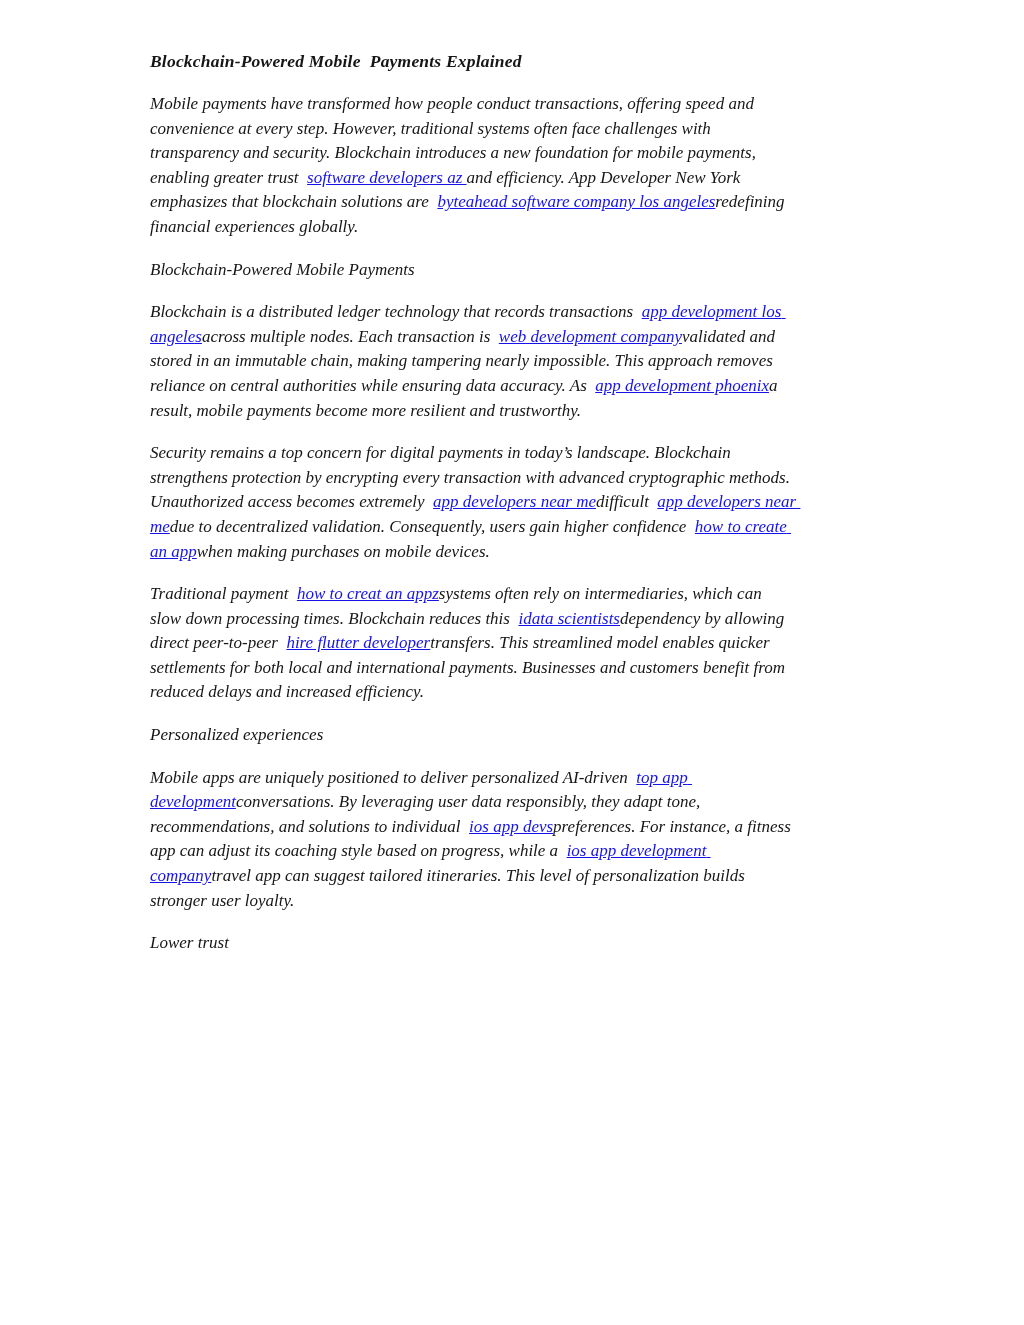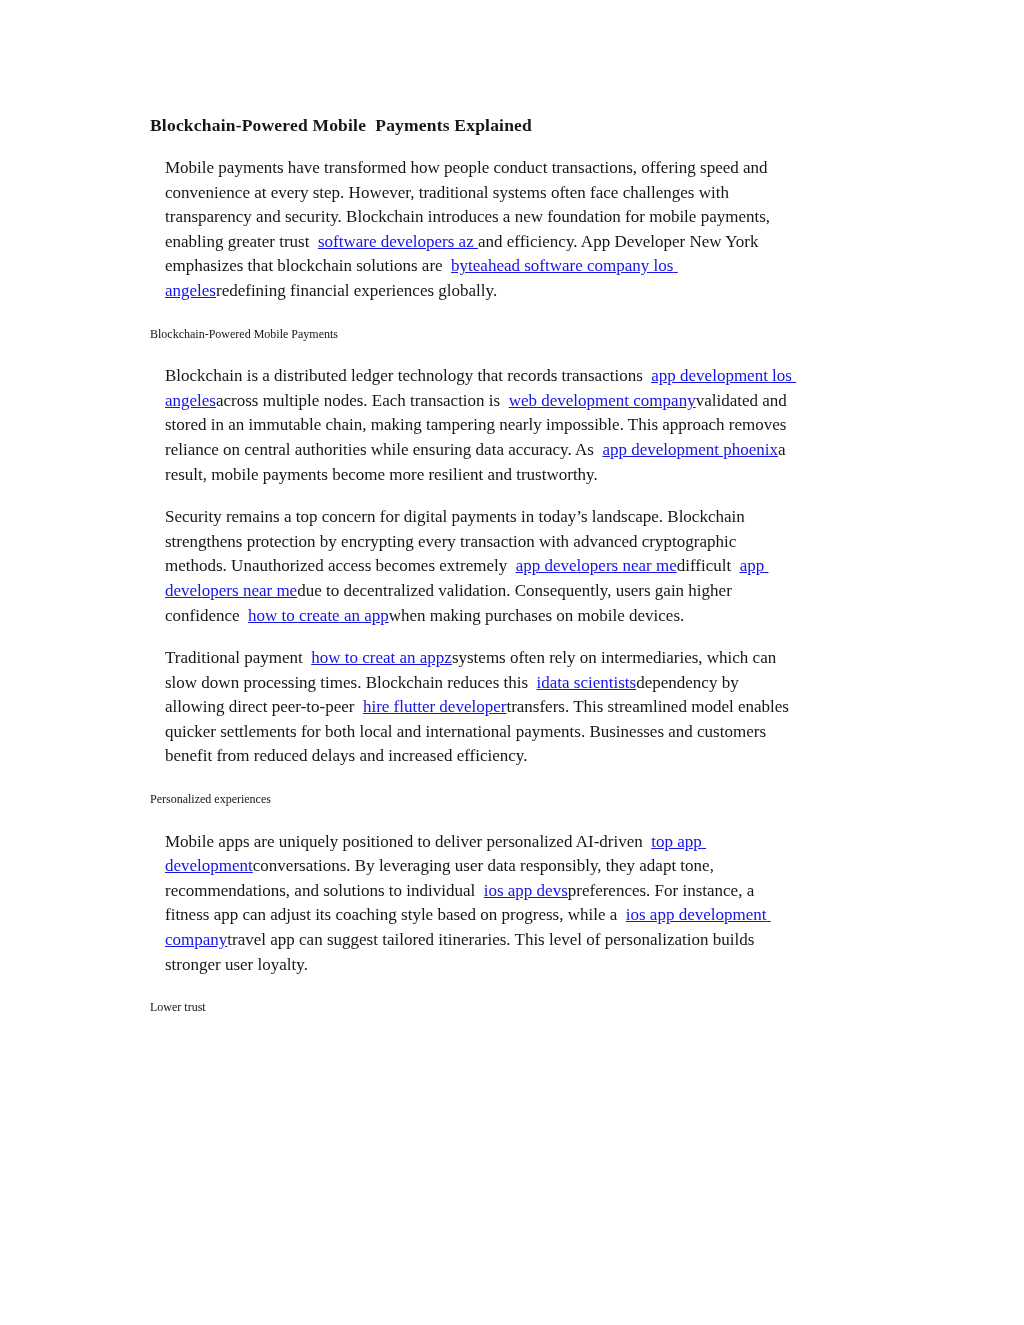--- a/index.html
+++ b/index.html
@@ -7,39 +7,39 @@
   body {
     width: 1024px;
     height: 1325px;
     font-family: "Liberation Serif", "DejaVu Serif", serif;
     color: var(--text, #161616);
     overflow: hidden;
   }
   .page {
     width: 945px;
     height: 1325px;
-    padding: 112px 148px 0 150px;
+    padding: 48px 148px 0 150px;
     background: var(--bg, #ffffff);
+    font-style: italic;
   }
   .title {
     font-size: 17.5px;
     font-weight: bold;
     line-height: 26px;
     white-space: pre-wrap;
     letter-spacing: 0.2px;
   }
   .block {
     font-size: 17px;
     line-height: 24.6px;
     margin-top: 18px;
     white-space: pre-wrap;
-    margin-left: 15px;
   }
   .heading {
-    font-size: 12px;
+    font-size: 17px;
     font-weight: normal;
     line-height: 24.6px;
     margin-top: 18px;
     white-space: pre-wrap;
   }
   .lnk {
     color: var(--link, #1613e8);
     text-decoration: underline;
     cursor: pointer;
     white-space: pre-wrap;

